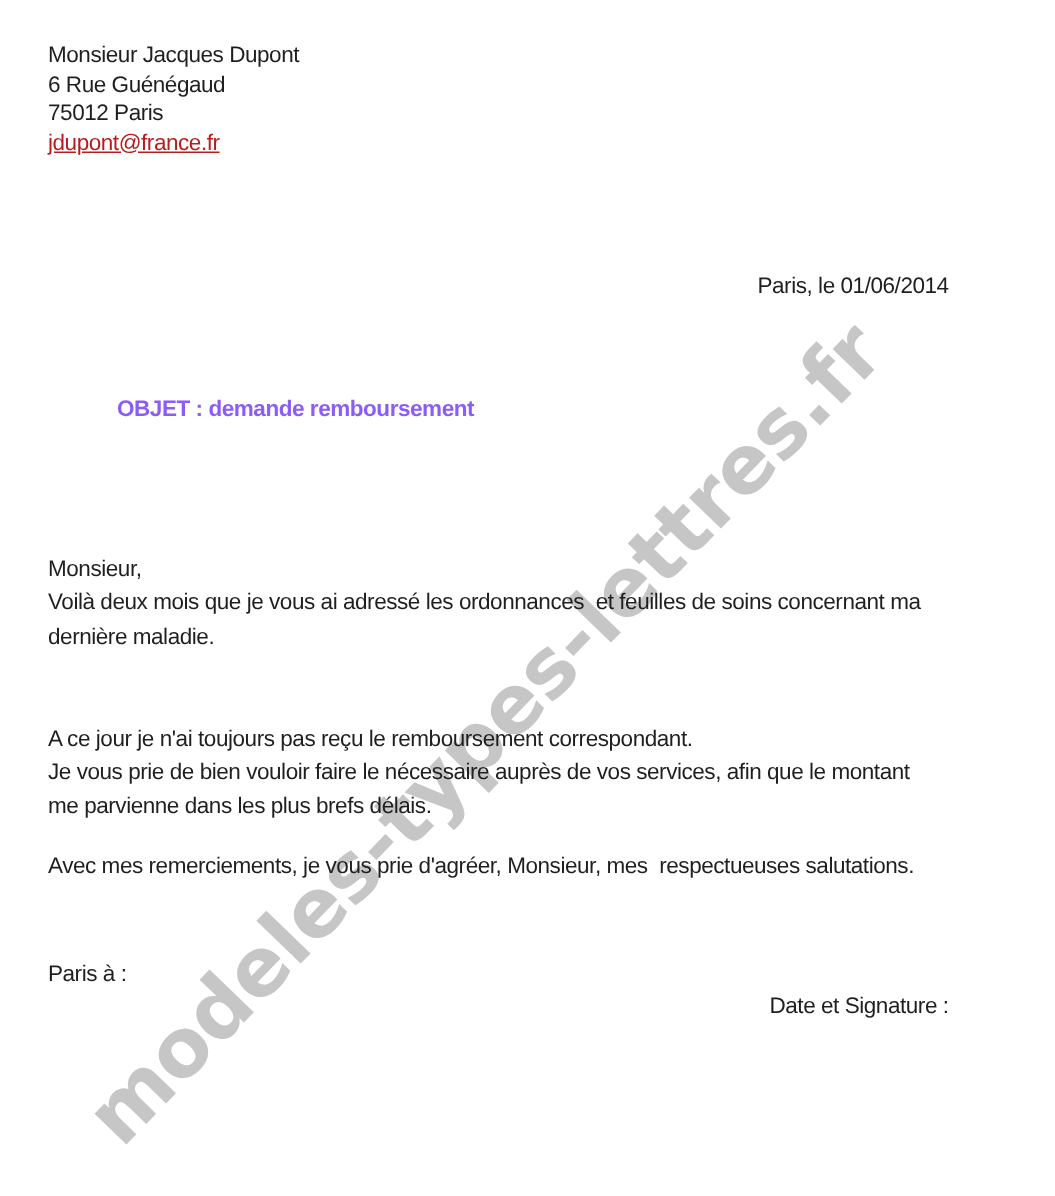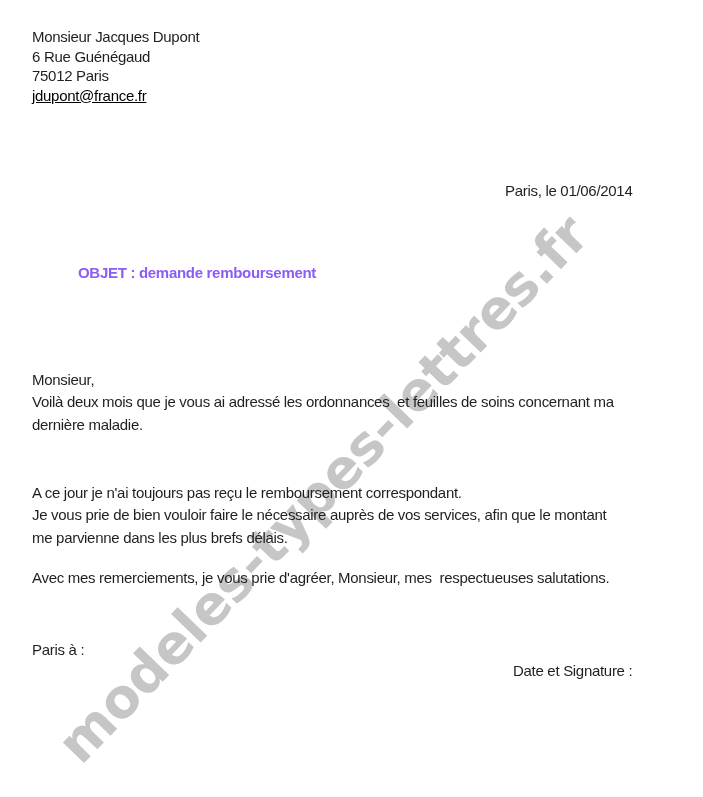--- a/index.html
+++ b/index.html
@@ -34,21 +34,21 @@
   }
   .content { position: relative; z-index: 1; }
   .abs { position: absolute; white-space: pre; }
   .sender-block {
     position: absolute;
     left: 32px;
     top: 27px;
     line-height: 19.5px;
   }
   .sender-block a {
-    color: #000000;
+    color: #b91c1c;
   }
   .date-line   { left: 505px; top: 182px; }
   .subject-line{ left: 78px;  top: 264px; font-weight: bold; color: #8b5cf6; }
   .para { line-height: 23px; }
   .greeting    { left: 32px;  top: 344px; margin-top: 24px; }
   .para-1      { left: 32px;  top: 390px; }
   .para-2      { left: 32px;  top: 456px; margin-top: 25px; }
   .para-3      { left: 32px;  top: 503px; }
   .para-4      { left: 32px;  top: 566px; }
   .fait-a      { left: 32px;  top: 641px; }

